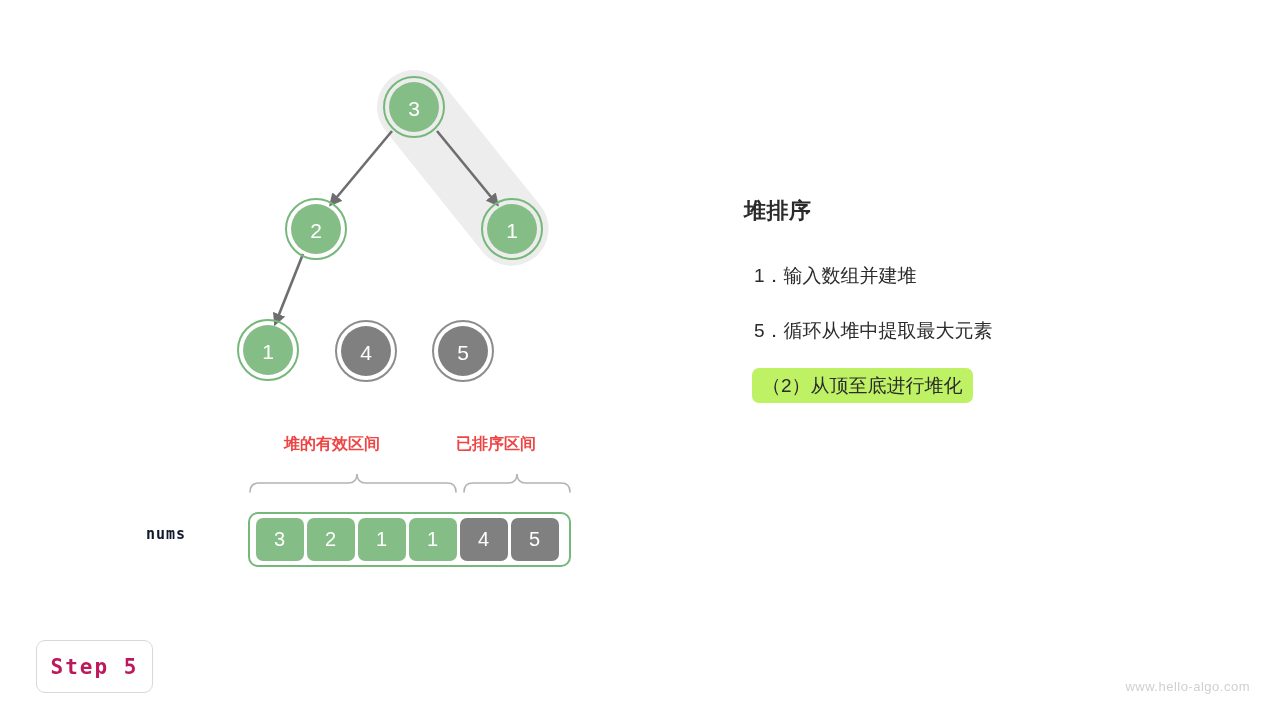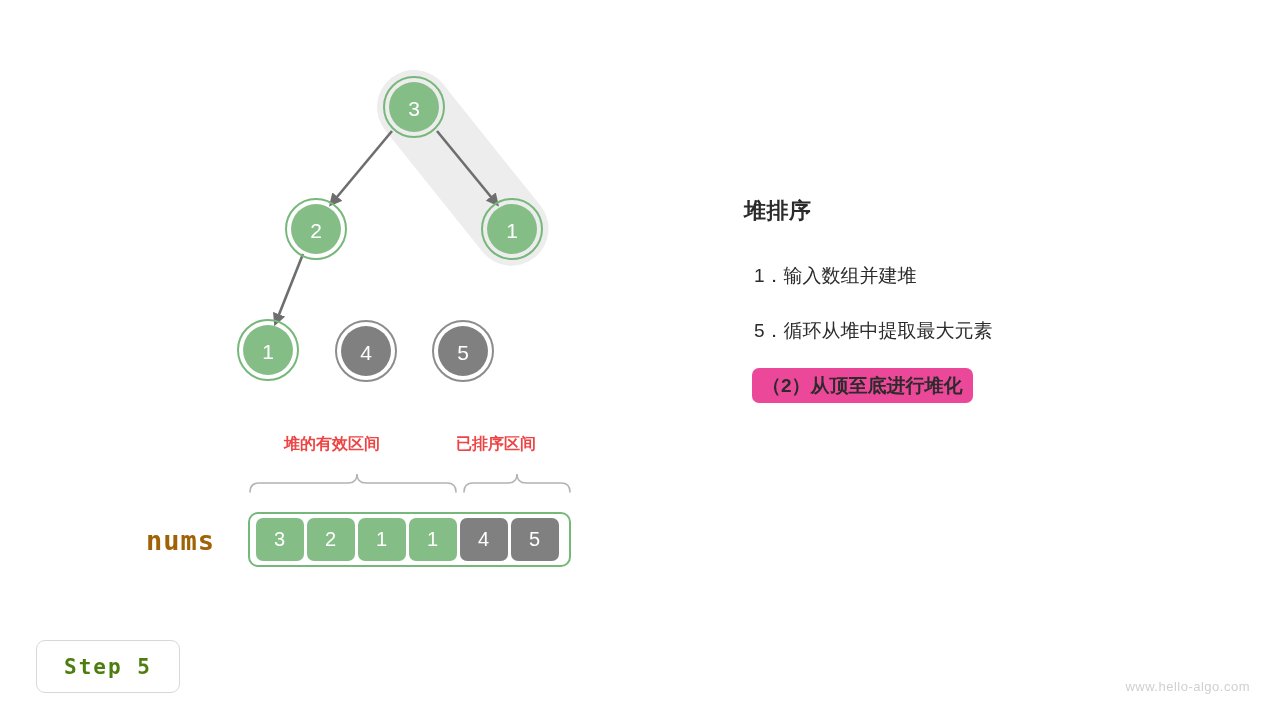--- a/index.html
+++ b/index.html
@@ -60,43 +60,42 @@
     margin-bottom: 20px;
     padding: 8px 10px;
     display: inline-block;
     border-radius: 7px;
     white-space: nowrap;
   }
   .panel-step.indented {
     margin-left: 8px;
   }
   .panel-step.highlight {
-    background: #ec4899;
-    font-weight: bold;
+    background: #bef264;
   }
   .step-row { line-height: 0; }
 
   
   .region-label {
     position: absolute;
     font-size: 16px;
     font-weight: bold;
     color: #ef4444;
     white-space: nowrap;
   }
 
   
   #nums-label {
     position: absolute;
     left: 146px;
     top: 525px;
     font-family: "DejaVu Sans Mono", "Liberation Mono", monospace;
-    font-size: 27px;
-    font-weight: bold;
-    color: #a16207;
+    font-size: 15px;
+    font-weight: bold;
+    color: #0f172a;
     letter-spacing: 1px;
   }
   #array-outer {
     position: absolute;
     left: 248px;
     top: 512px;
     width: 323px;
     height: 55px;
     box-sizing: border-box;
     border: 2px solid #76b77a;
@@ -118,32 +117,32 @@
     box-sizing: border-box;
   }
   .cell.green { background: #85bd86; }
   .cell.gray  { background: #808080; }
 
   
   #step-badge {
     position: absolute;
     left: 36px;
     top: 640px;
-    width: 144px;
+    width: 117px;
     height: 53px;
     box-sizing: border-box;
     border: 1.6px solid #d8d8d8;
     border-radius: 9px;
     display: flex;
     align-items: center;
     justify-content: center;
     font-family: "DejaVu Sans Mono", "Liberation Mono", monospace;
     font-size: 21px;
     font-weight: bold;
-    color: #4d7c0f;
+    color: #be185d;
     letter-spacing: 2px;
   }
 
   
   #watermark {
     position: absolute;
     right: 30px;
     bottom: 26px;
     font-family: Liberation Sans, sans-serif;
     font-size: 13px;

